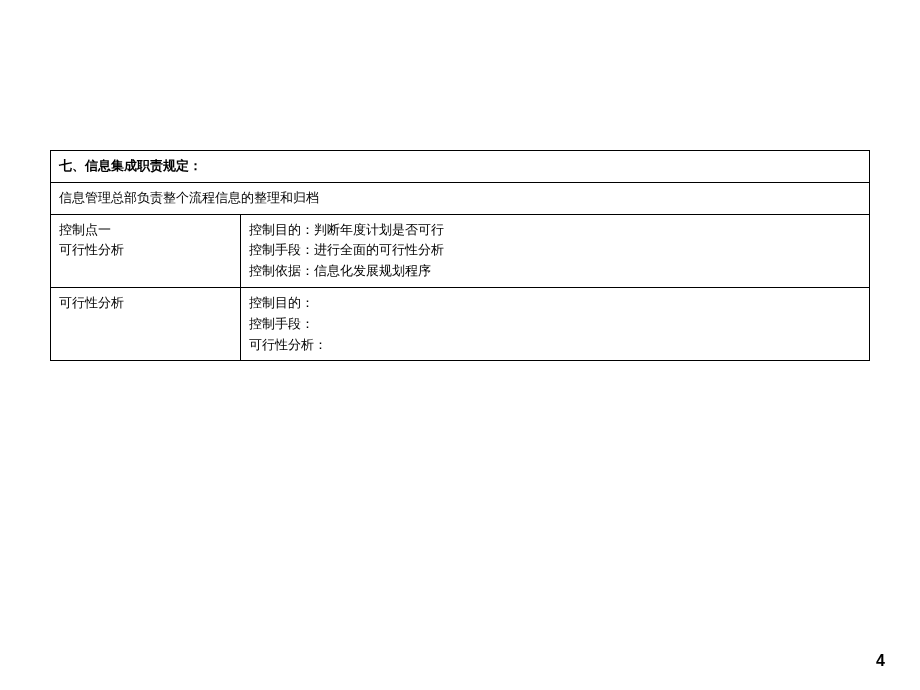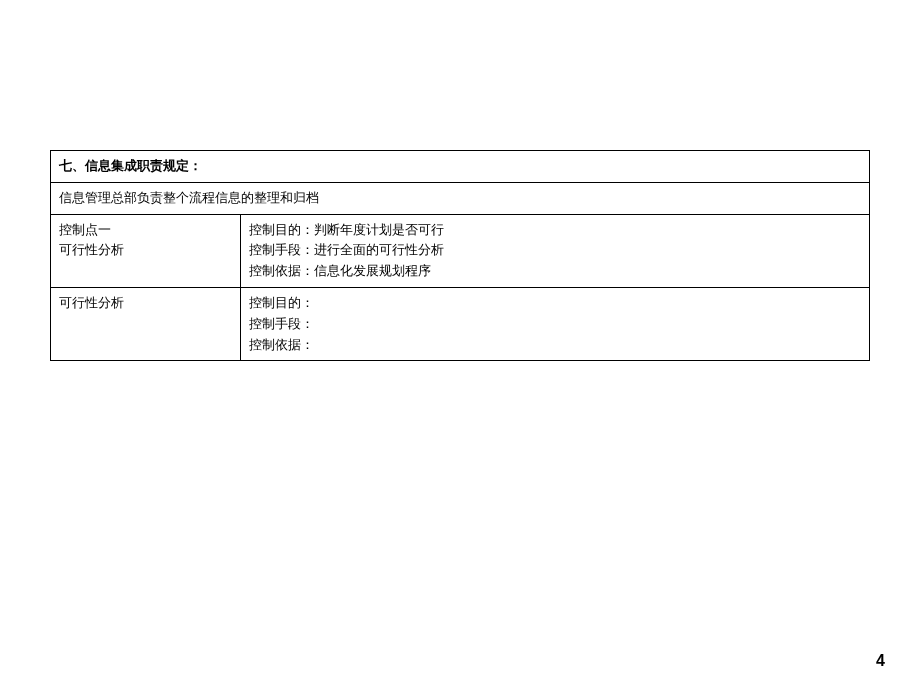--- a/index.html
+++ b/index.html
@@ -65,19 +65,19 @@
       <td class="left-col multiline">控制点一
 可行性分析</td>
       <td class="multiline">控制目的：判断年度计划是否可行
 控制手段：进行全面的可行性分析
 控制依据：信息化发展规划程序</td>
     </tr>
     <tr>
       <td class="left-col multiline">可行性分析</td>
       <td class="multiline">控制目的：
 控制手段：
-控制依据：</td>
+可行性分析：</td>
     </tr>
   </tbody>
     </table>
 </div>
 
 <div class="page-number">4</div>
 
 </body></html>

